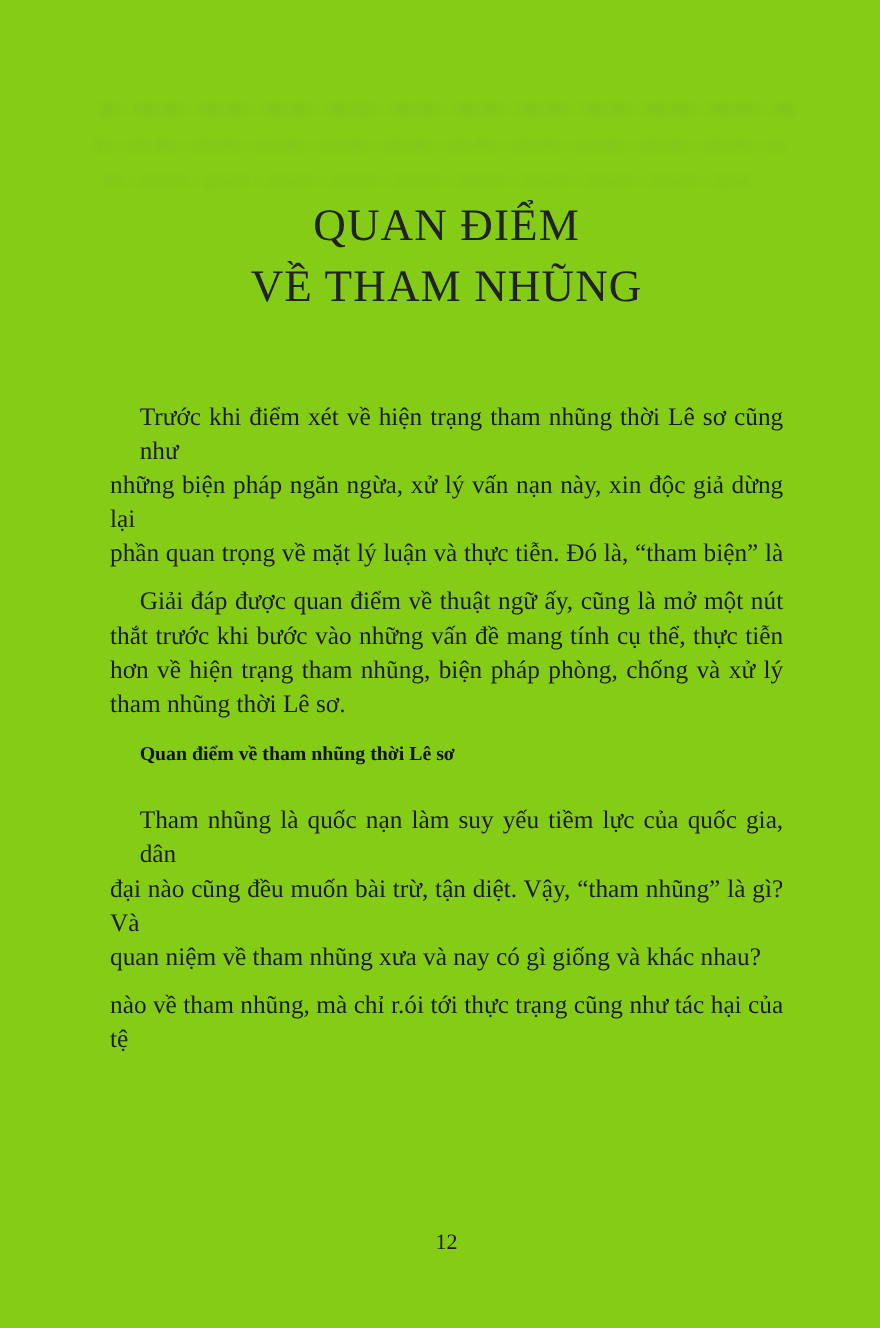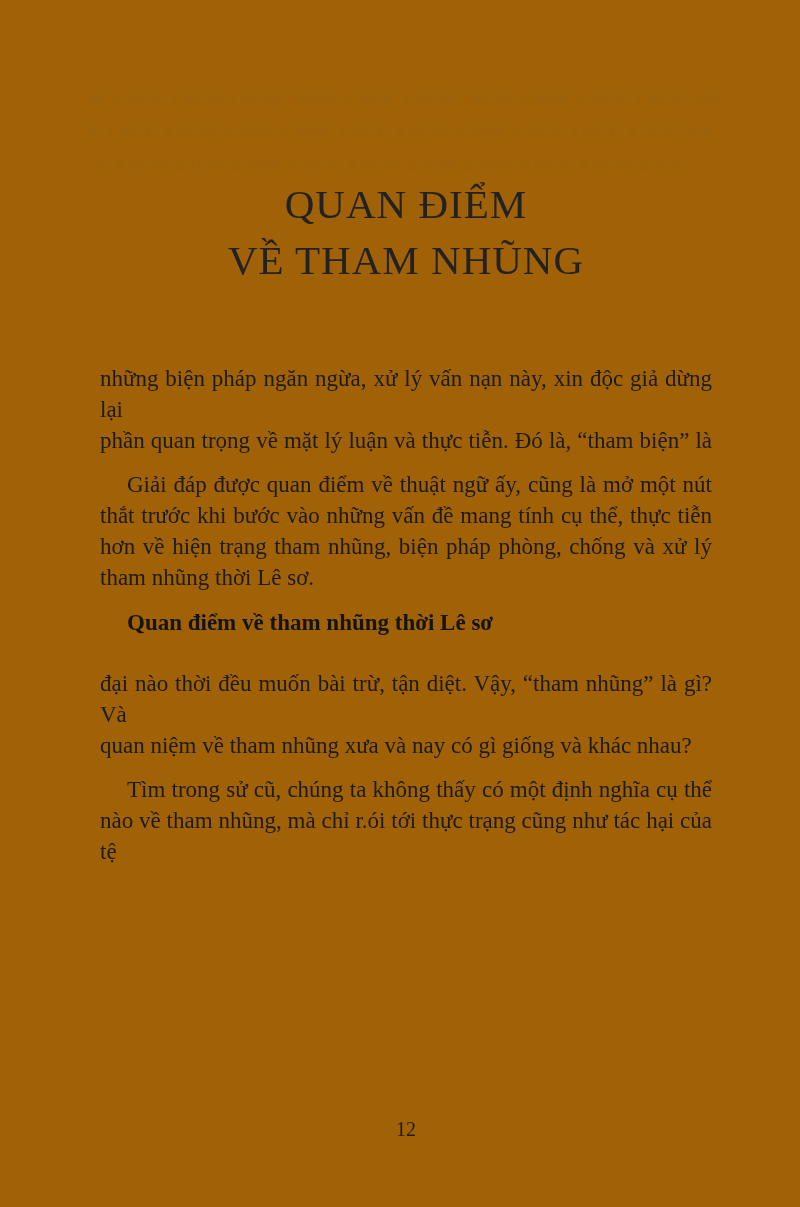--- a/index.html
+++ b/index.html
@@ -6,21 +6,21 @@
   html, body {
     margin: 0;
     padding: 0;
     background: #e9e9e9;
   }
   .page {
     position: relative;
     width: 800px;
     height: 1207px;
     margin: 0 auto;
-    background: #a16207;
+    background: #84cc16;
     color: #1b1b1b;
     font-family: "Liberation Serif", "DejaVu Serif", serif;
     overflow: hidden;
   }
   
   .ghost {
     position: absolute;
     left: 92px;
     right: 78px;
     top: 94px;
@@ -74,21 +74,21 @@
     white-space: normal;
   }
   .line.first {
     padding-left: 27px;
   }
   .line.last {
     text-align-last: left;
   }
   .h2 {
     font-weight: bold;
-    font-size: 23px;
+    font-size: 18px;
     line-height: 32px;
     margin: 14px 0 29px 0;
     padding-left: 27px;
     color: #141414;
   }
 
   .page-number {
     position: absolute;
     top: 1118px;
     left: 100px;
@@ -109,35 +109,36 @@
     <div class="ghost-line"></div>
   </div>
 
   <div class="chapter-title">
     <div>QUAN ĐIỂM</div>
     <div>VỀ THAM NHŨNG</div>
   </div>
 
   <div class="body-text">
       <div class="para">
+        <div class="line first">Trước khi điểm xét về hiện trạng tham nhũng thời Lê sơ cũng như</div>
         <div class="line">những biện pháp ngăn ngừa, xử lý vấn nạn này, xin độc giả dừng lại</div>
         <div class="line">phần quan trọng về mặt lý luận và thực tiễn. Đó là, “tham biện” là</div>
       </div>
       <div class="para">
         <div class="line first">Giải đáp được quan điểm về thuật ngữ ấy, cũng là mở một nút</div>
         <div class="line">thắt trước khi bước vào những vấn đề mang tính cụ thể, thực tiễn</div>
         <div class="line">hơn về hiện trạng tham nhũng, biện pháp phòng, chống và xử lý</div>
         <div class="line last">tham nhũng thời Lê sơ.</div>
       </div>
       <div class="h2">Quan điểm về tham nhũng thời Lê sơ</div>
       <div class="para">
-        <div class="line">đại nào thời đều muốn bài trừ, tận diệt. Vậy, “tham nhũng” là gì? Và</div>
+        <div class="line first">Tham nhũng là quốc nạn làm suy yếu tiềm lực của quốc gia, dân</div>
+        <div class="line">đại nào cũng đều muốn bài trừ, tận diệt. Vậy, “tham nhũng” là gì? Và</div>
         <div class="line last">quan niệm về tham nhũng xưa và nay có gì giống và khác nhau?</div>
       </div>
       <div class="para">
-        <div class="line first">Tìm trong sử cũ, chúng ta không thấy có một định nghĩa cụ thể</div>
         <div class="line">nào về tham nhũng, mà chỉ r.ói tới thực trạng cũng như tác hại của tệ</div>
       </div>
     </div>
 
   <div class="page-number">12</div>
 
 </div>
 
 </body></html>

